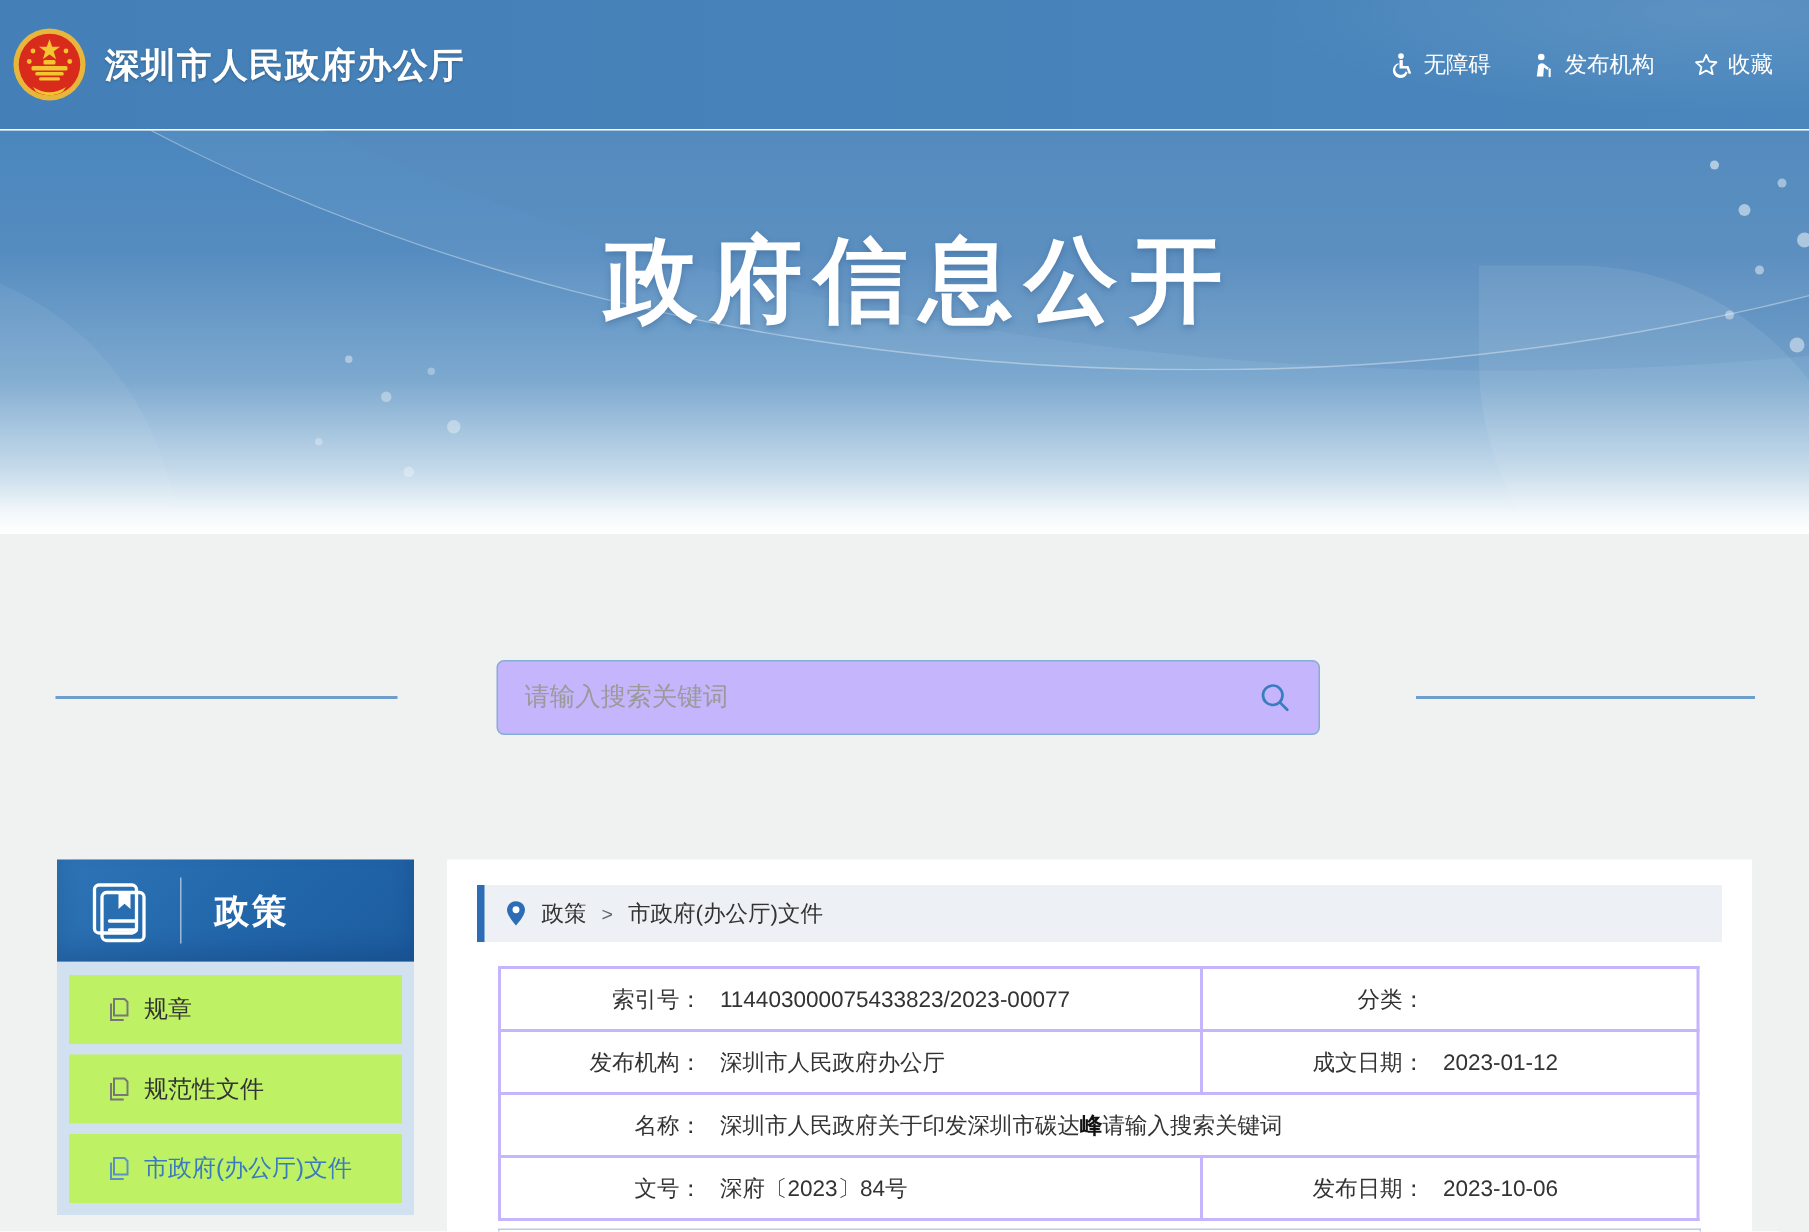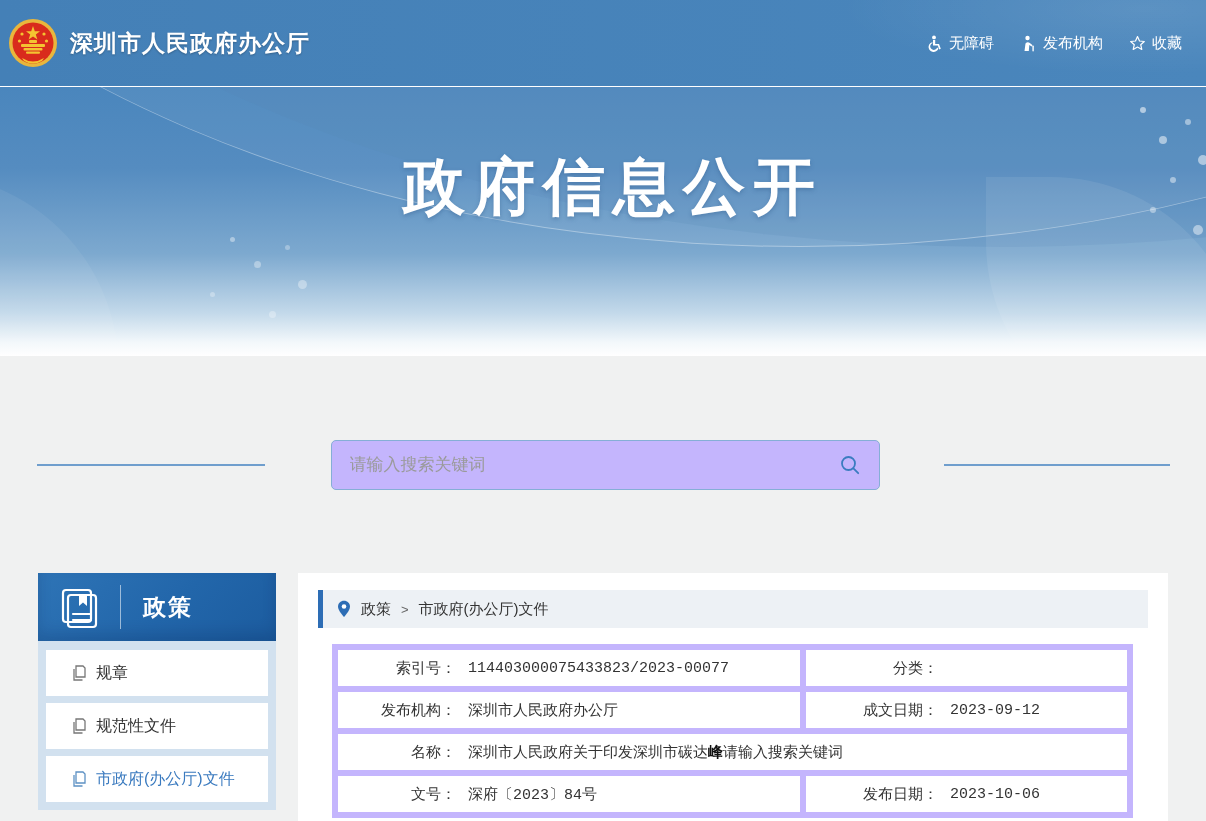--- a/index.html
+++ b/index.html
@@ -60,34 +60,34 @@
 
   .main-row { display:flex; margin-top:83px; align-items:flex-start; }
 
   
   .sidebar { width:238px; margin-left:38px; flex:0 0 auto; background:#d2e1ef; padding-bottom:8px; }
   .sidebar-header { height:68px; background:linear-gradient(135deg,#2e74b6 0%,#2266aa 55%,#1c5c9f 100%);
     display:flex; align-items:center; padding:0 18px; box-shadow:inset 0 -8px 14px rgba(0,30,70,.18); }
   .sidebar-header .divider { width:1px; height:44px; background:rgba(255,255,255,.55); margin:0 22px 0 18px; }
   .sidebar-header-label { color:#fff; font-size:23px; font-weight:bold; letter-spacing:2px; }
   .sidebar-items { padding:9px 8px 0 8px; display:flex; flex-direction:column; gap:7px; }
-  .sidebar-item { background:#ffffff; height:46px; display:flex; align-items:center;
+  .sidebar-item { background:#bef264; height:46px; display:flex; align-items:center;
     padding-left:26px; gap:9px; cursor:pointer; font-size:16px; color:#333; }
   .sidebar-item.active { color:#3a7abf; }
 
   
   .main-panel { width:870px; margin-left:22px; background:#fff; min-height:260px; padding:17px 20px 0 20px; }
   .breadcrumb { height:38px; background:#edf1f5; border-left:5px solid #2d6db5;
     display:flex; align-items:center; padding-left:14px; gap:10px; font-size:15px; color:#333; }
   .breadcrumb a { color:#333; text-decoration:none; cursor:pointer; }
   .breadcrumb .sep { color:#666; font-size:13px; }
 
   .doc-table { margin:16px 14px 0 14px; border-collapse:collapse; width:801px; table-layout:fixed; }
-  .doc-table td { border:6px solid #c4b5fd; height:42px; font-size:15px; color:#333;
-    padding:0 8px 0 0; vertical-align:middle;font-family:Liberation Mono, monospace; }
+  .doc-table td { border:2px solid #c4b5fd; height:42px; font-size:15px; color:#333;
+    padding:0 8px 0 16px; vertical-align:middle; }
   .cell { display:flex; align-items:center; }
   .cell .lbl { flex:0 0 auto; text-align:right; }
   .cell.l .lbl { width:118px; }
   .cell.r .lbl { width:132px; }
   .cell .val { margin-left:12px; white-space:nowrap; }
   .hl { font-weight:bold; color:#111; }
 
   .next-box { margin:5px 14px 0 14px; border:1px solid #b7cde1; height:40px; background:#fff; }
 </style>
 </head>
@@ -231,21 +231,21 @@
         <tr>
           <td>
             <div class="cell l">
               <span class="lbl">发布机构：</span>
               <span class="val">深圳市人民政府办公厅</span>
             </div>
           </td>
           <td>
             <div class="cell r">
               <span class="lbl">成文日期：</span>
-              <span class="val">2023-09-12</span>
+              <span class="val">2023-01-12</span>
             </div>
           </td>
         </tr>
         <tr>
           <td colspan="2">
             <div class="cell l">
               <span class="lbl">名称：</span>
               <span class="val"><span>深圳市人民政府关于印发深圳市碳达</span><span class="hl">峰</span><span>请输入搜索关键词</span></span>
             </div>
           </td>

